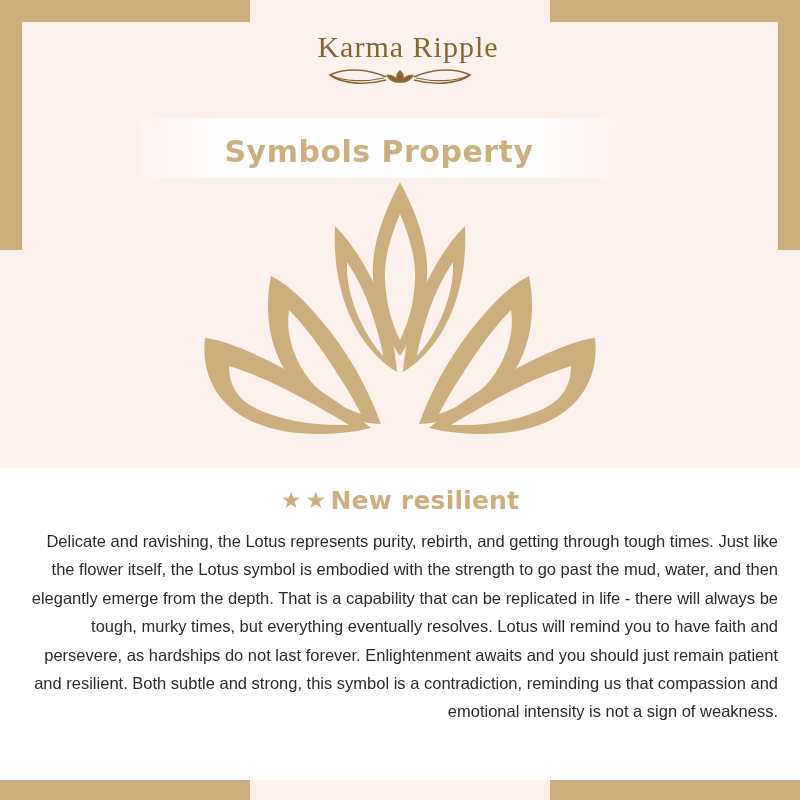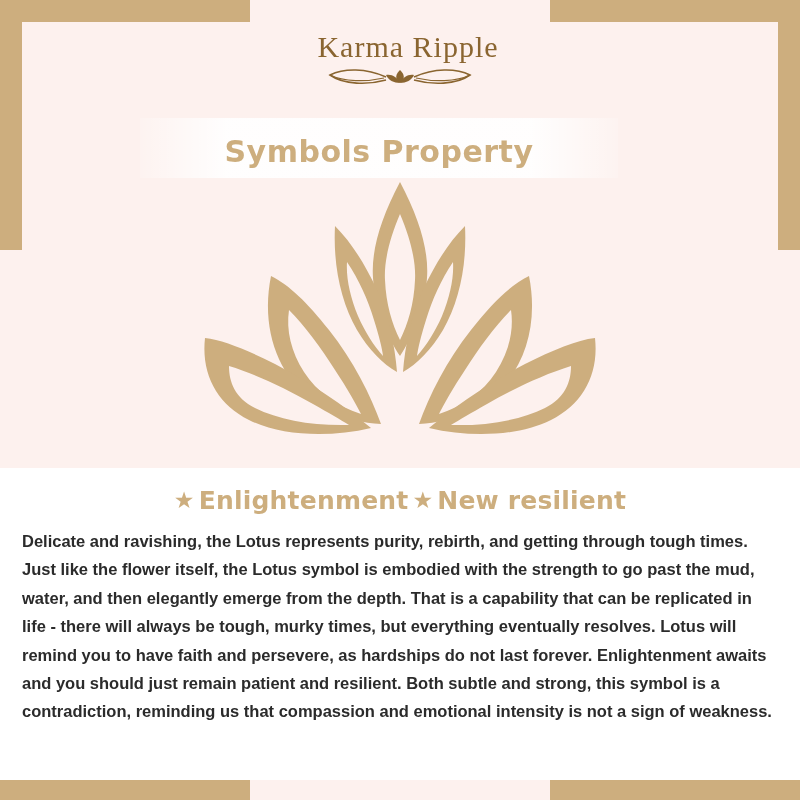--- a/index.html
+++ b/index.html
@@ -204,22 +204,21 @@
     color: #cdae7e;
     font-size: 23px;
     line-height: 1;
   }
   .paragraph {
     margin-top: 12px;
     font-size: 16.5px;
     line-height: 1.72;
     color: #2b2b2b;
     font-family: "Liberation Sans", sans-serif;
-    text-align: left;
-    font-weight: bold;
+    text-align: right;
   }
 </style>
 </head>
 <body>
 
 <div class="page">
 
   <div class="corner corner-tl"></div>
   <div class="corner corner-tl2"></div>
   <div class="corner corner-tr"></div>
@@ -277,20 +276,19 @@
         <path d="M410 168 C414 204 398 234 366 250 C334 266 286 268 244 258 C270 236 306 212 340 194 C368 180 392 170 410 168 Z
                  M386 196 C360 204 330 218 302 234 C286 243 274 250 266 255 C302 256 336 250 360 238 C380 228 386 212 386 196 Z"></path>
       </g>
     </svg>
   </div>
 
 
   <div class="body-block">
     <div class="headline">
       <span class="star">★</span>
-      <span>Enlightenment</span>
       <span class="star">★</span>
       <span>New resilient</span>
     </div>
     <div class="paragraph">Delicate and ravishing, the Lotus represents purity, rebirth, and getting through tough times. Just like the flower itself, the Lotus symbol is embodied with the strength to go past the mud, water, and then elegantly emerge from the depth. That is a capability that can be replicated in life - there will always be tough, murky times, but everything eventually resolves. Lotus will remind you to have faith and persevere, as hardships do not last forever. Enlightenment awaits and you should just remain patient and resilient. Both subtle and strong, this symbol is a contradiction, reminding us that compassion and emotional intensity is not a sign of weakness.</div>
   </div>
 
 </div>
 
 </body></html>

